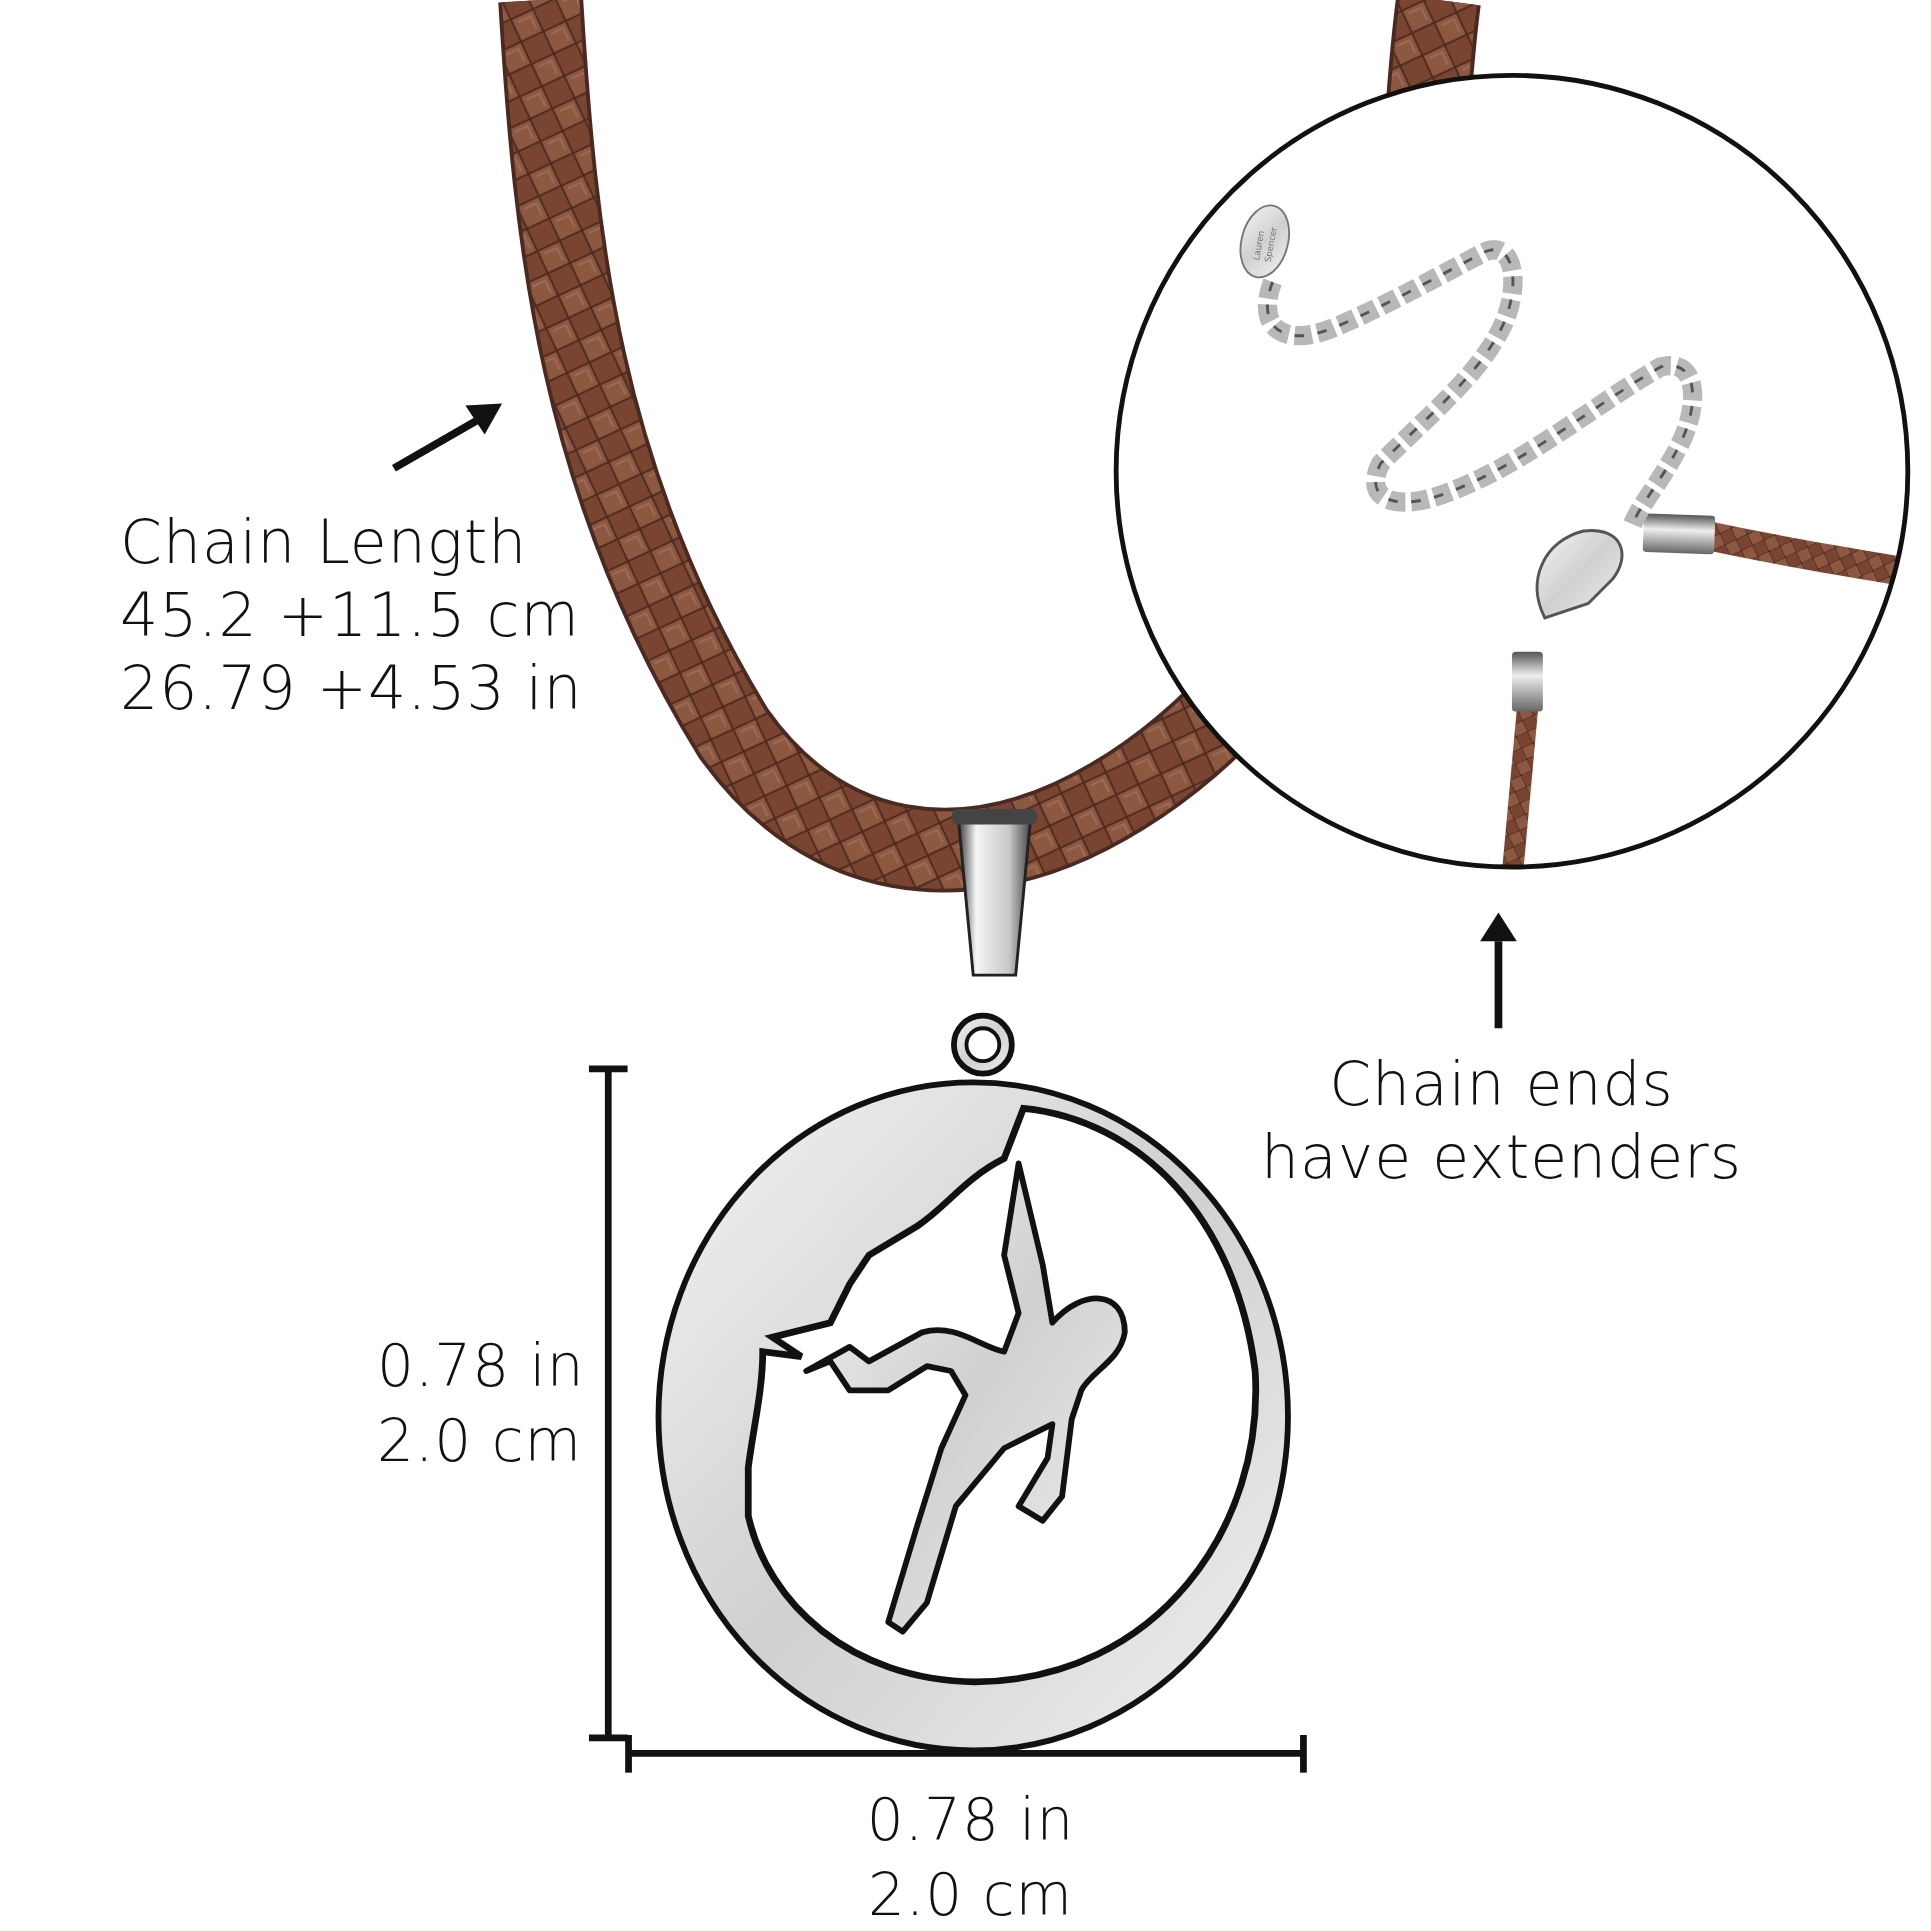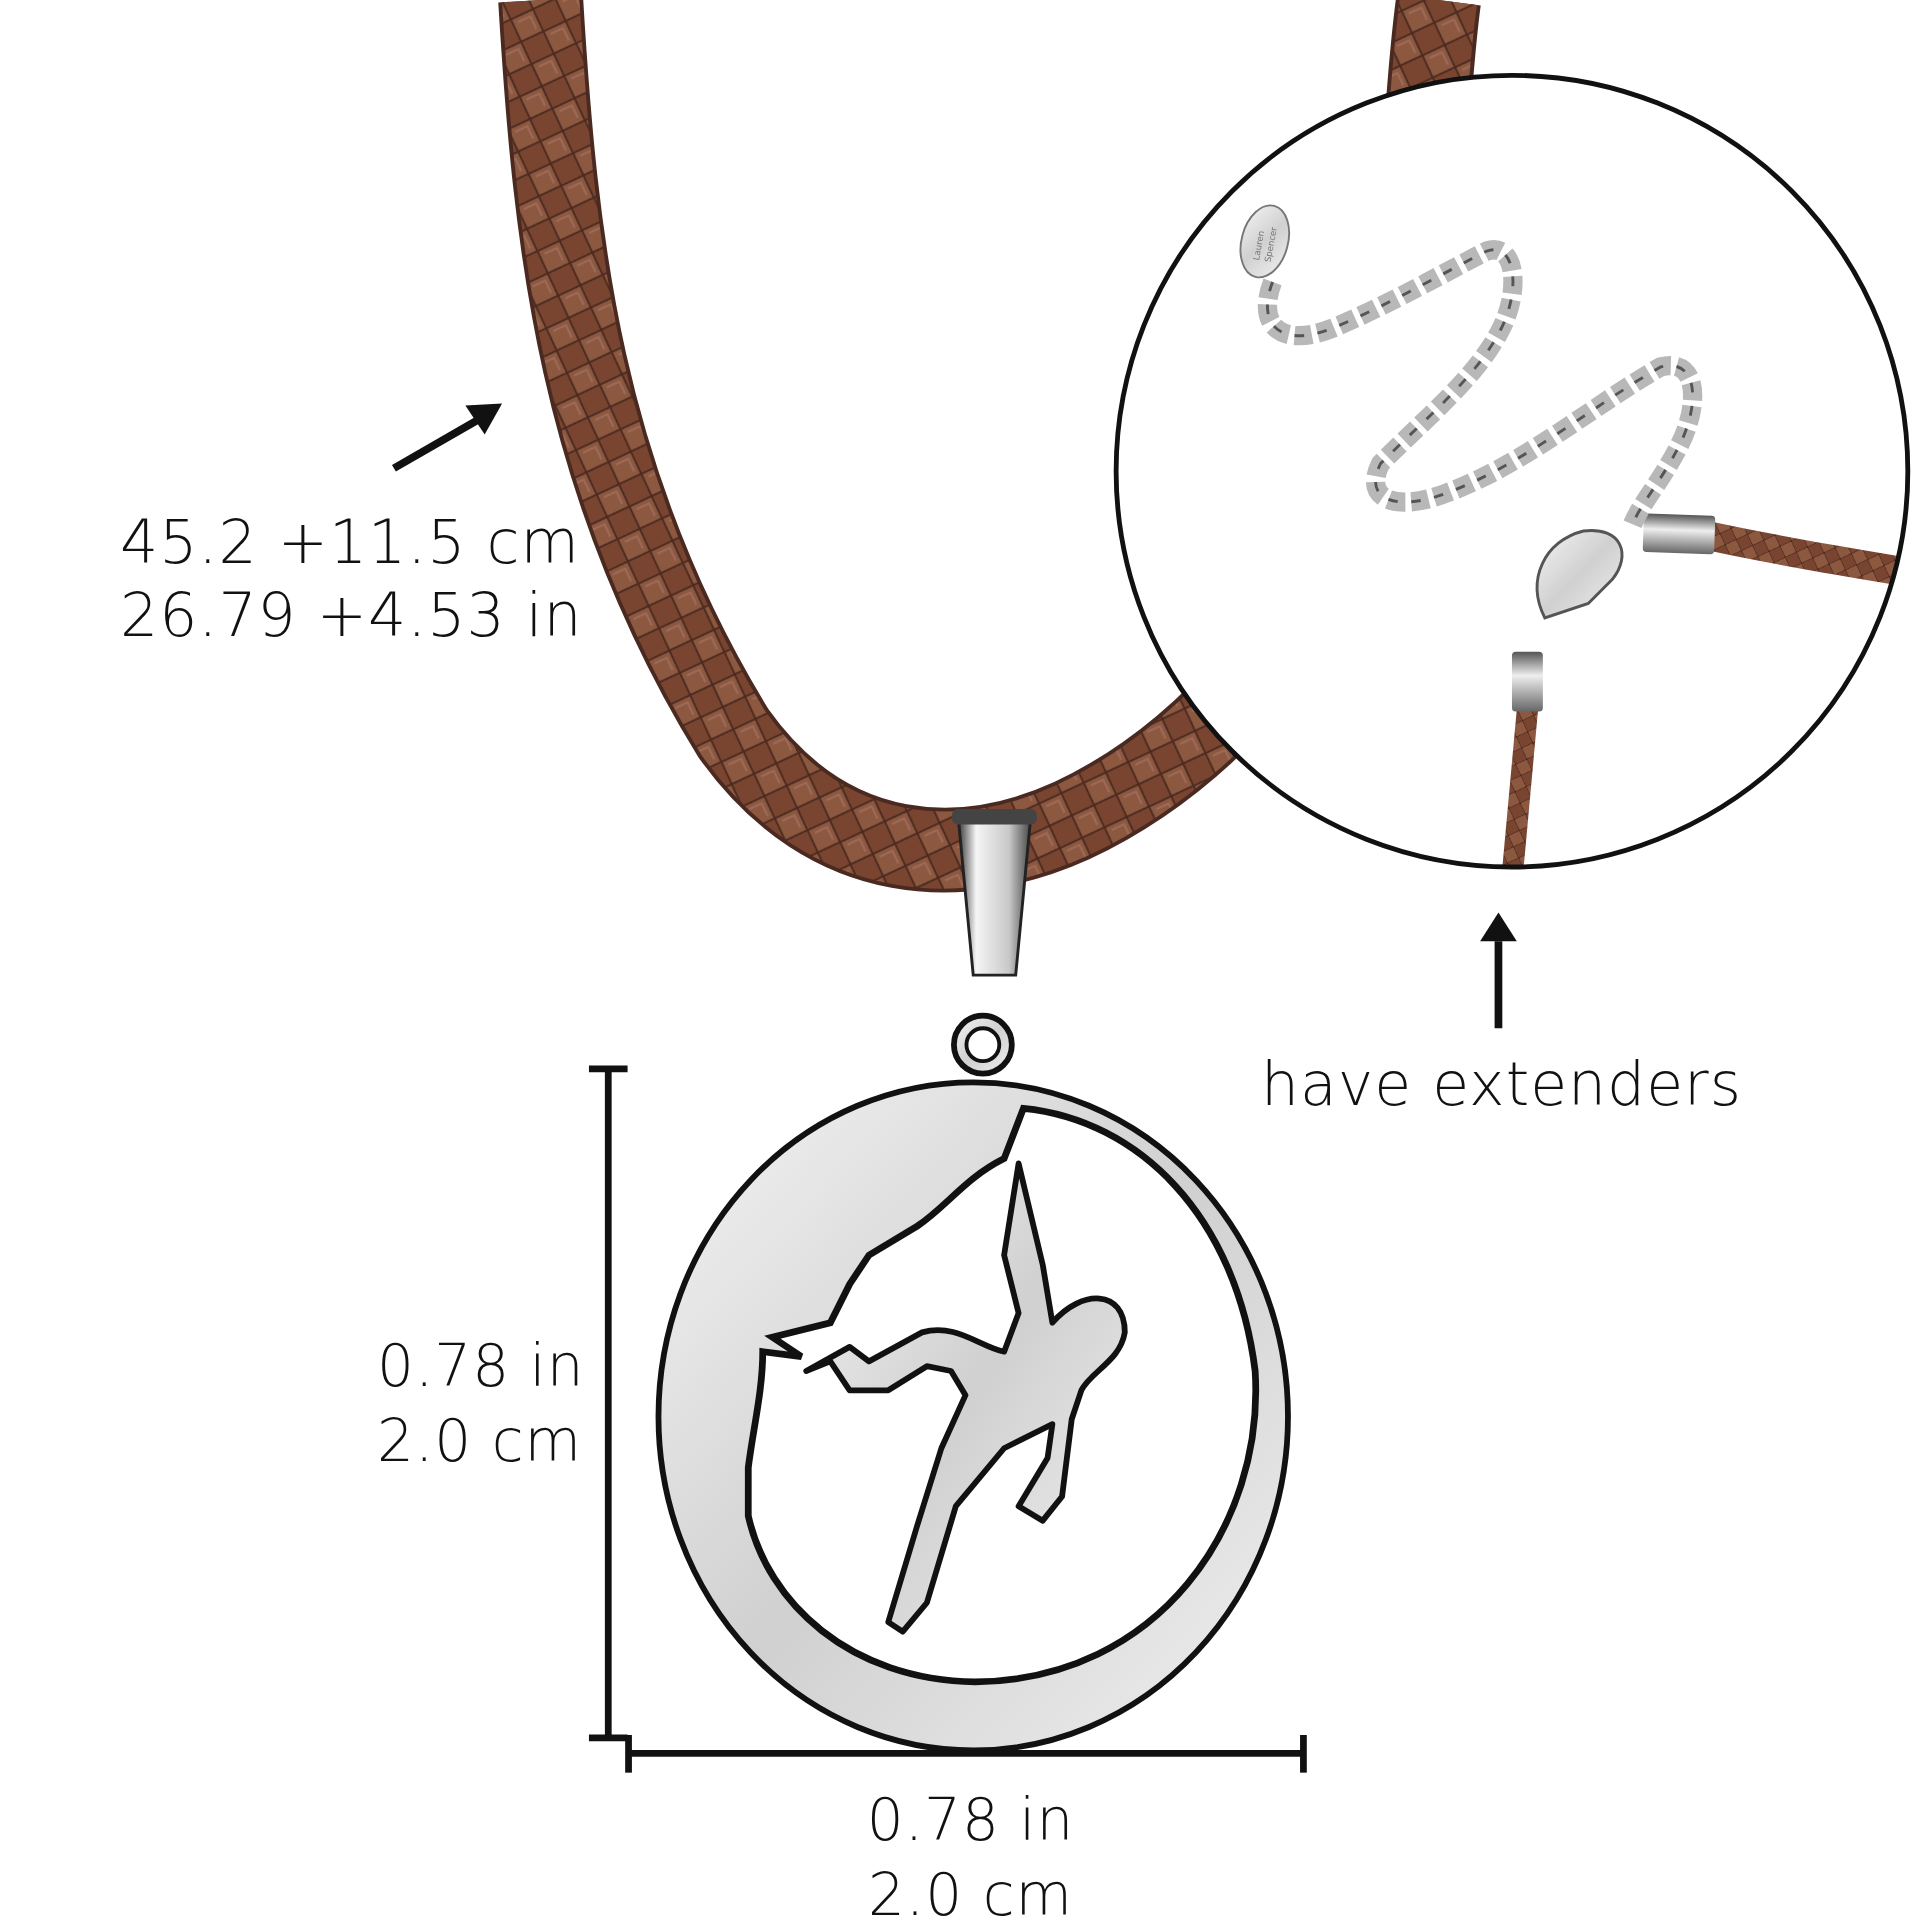--- a/index.html
+++ b/index.html
@@ -105,25 +105,27 @@
     <line x1="610" y1="1800" x2="650" y2="1800" stroke="#111" stroke-width="7"></line>
   </g>
   <g>
     <line x1="651" y1="1816" x2="1350" y2="1816" stroke="#111" stroke-width="7"></line>
     <line x1="651" y1="1797" x2="651" y2="1836" stroke="#111" stroke-width="7"></line>
     <line x1="1350" y1="1797" x2="1350" y2="1836" stroke="#111" stroke-width="7"></line>
   </g>
 </svg>
 
 <div class="label chain-length">
+  <div>Chain Length</div>
   <div>45.2 +11.5 cm</div>
   <div>26.79 +4.53 in</div>
 </div>
 
 <div class="label extenders">
+  <div>Chain ends</div>
   <div>have extenders</div>
 </div>
 
 <div class="label height-dim">
   <div>0.78 in</div>
   <div>2.0 cm</div>
 </div>
 
 <div class="label width-dim">
   <div>0.78 in</div>

